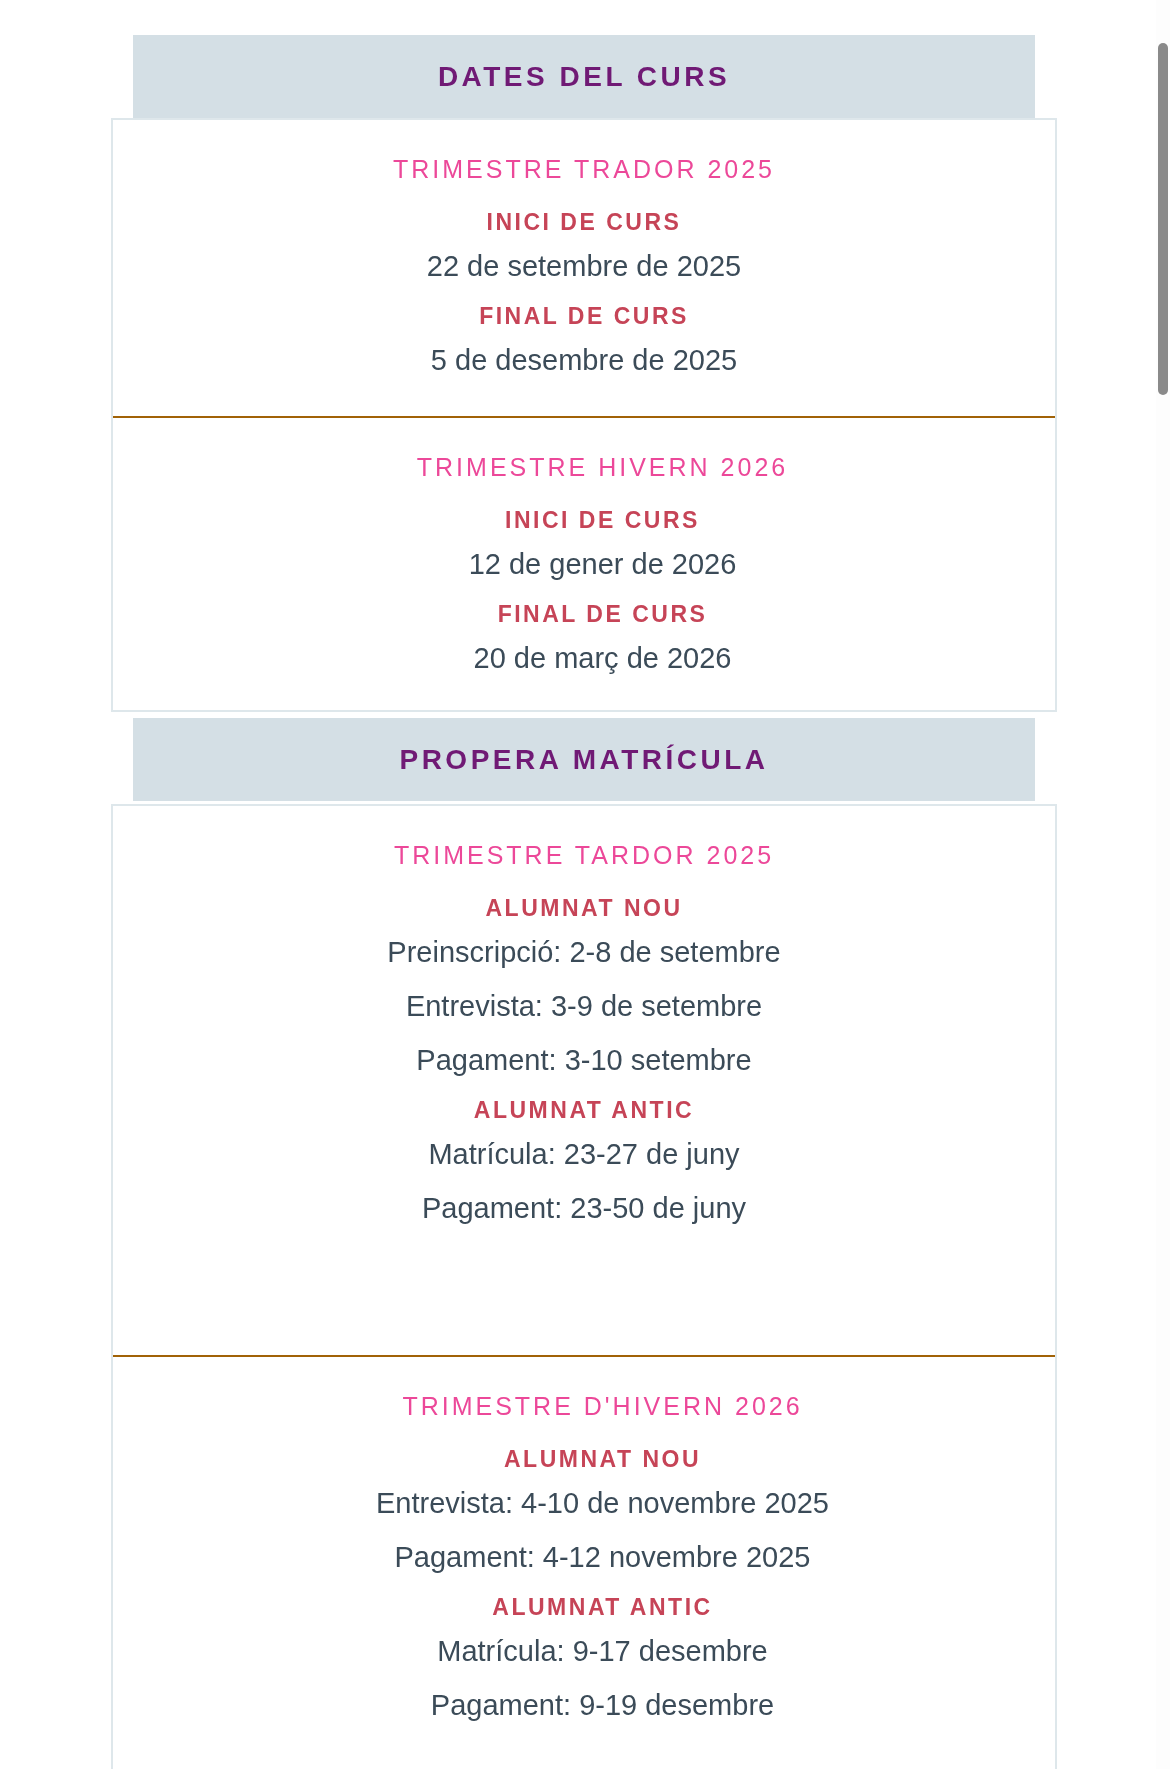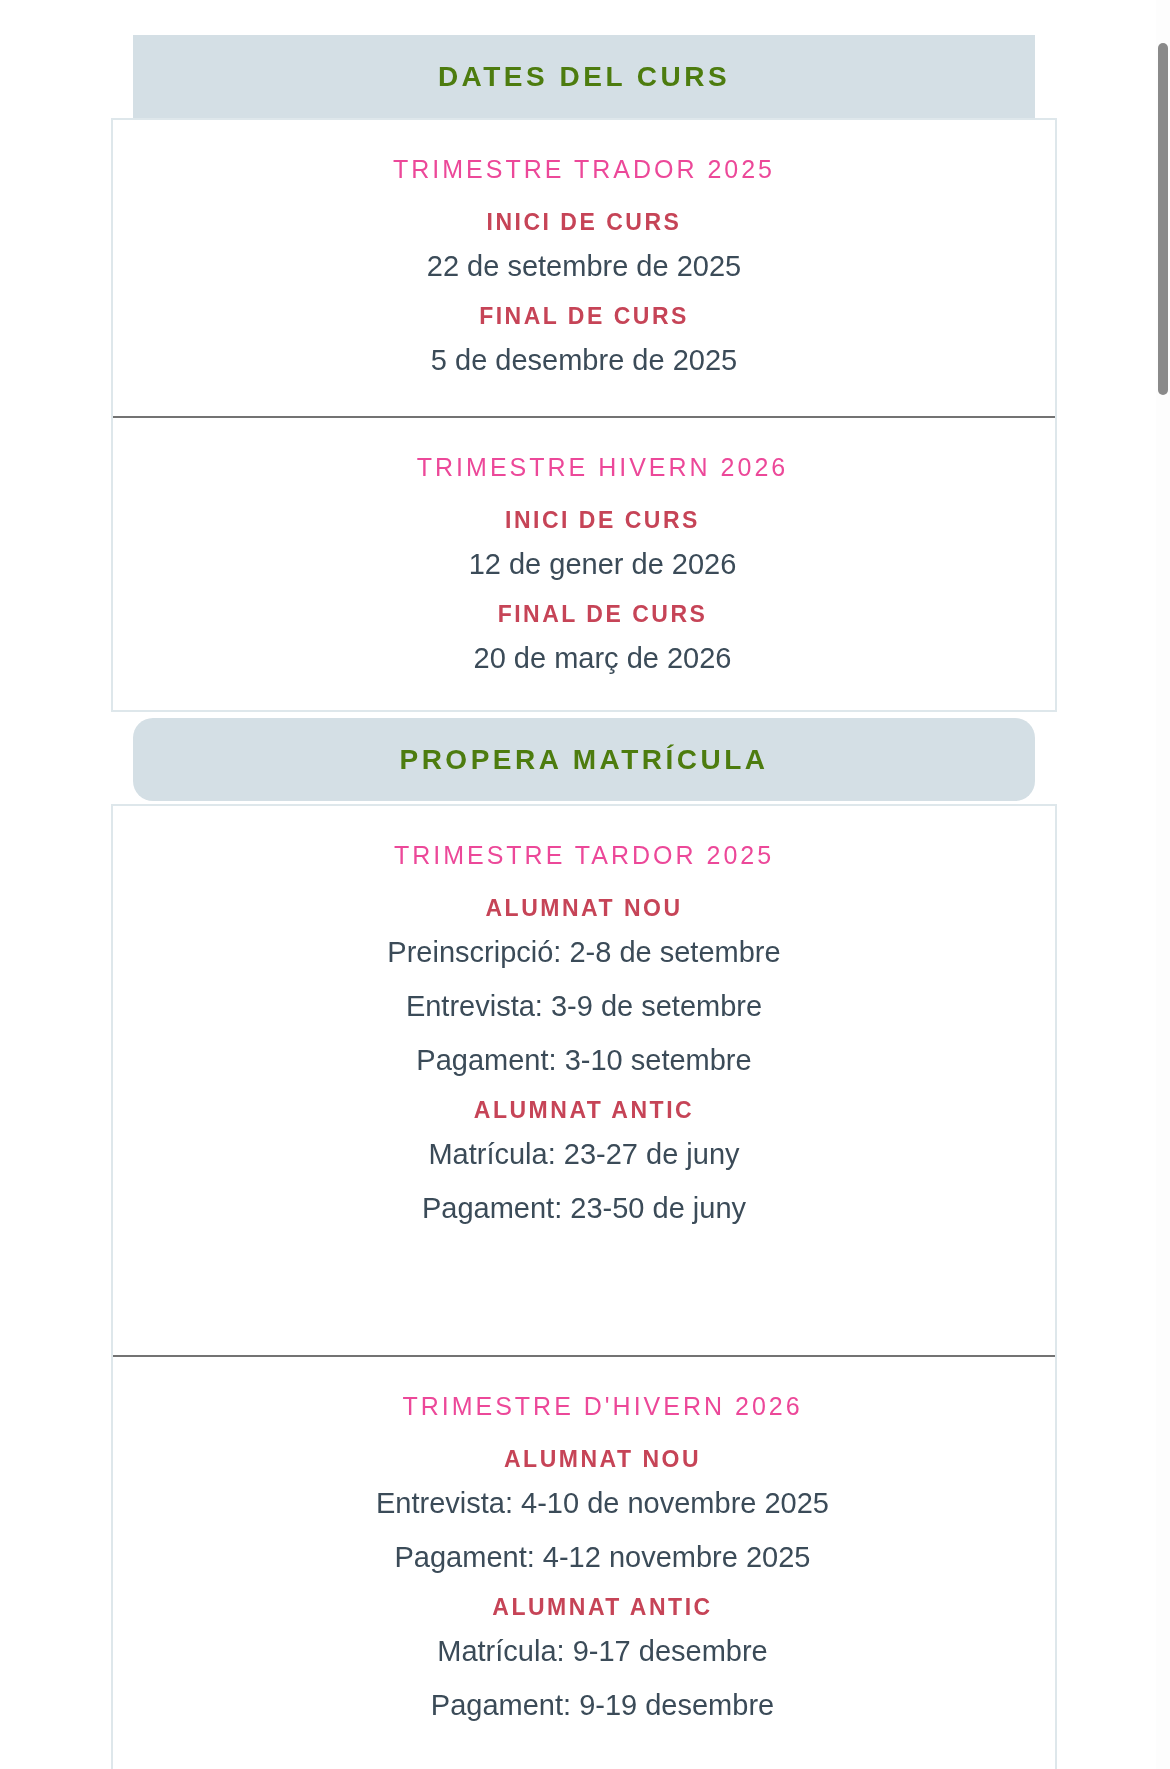--- a/index.html
+++ b/index.html
@@ -23,35 +23,35 @@
     margin: 0 auto;
     background: #d4dfe5;
     display: flex;
     align-items: center;
     justify-content: center;
   }
   .band-text {
     font-size: 28px;
     font-weight: 700;
     letter-spacing: 3.5px;
-    color: #4d7c0f;
+    color: #701a75;
   }
   .card {
     box-sizing: border-box;
     width: 946px;
     background: #ffffff;
     border: 2px solid #dee7eb;
   }
   .card-section {
     box-sizing: border-box;
     overflow: hidden;
     text-align: center;
     padding-top: 32px;
   }
-  .card-section + .card-section { border-top: 2px solid #737373; padding-left: 37px; }
+  .card-section + .card-section { border-top: 2px solid #a16207; padding-left: 37px; }
   .c1sA { height: 296px; }
   .c1sB { height: 294px; }
   .c2sA { height: 549px; }
   .c2sB { height: 453px; }
   .card-title {
     font-size: 25px;
     line-height: 34px;
     font-weight: 400;
     letter-spacing: 3px;
     color: #ec4899;
@@ -65,21 +65,21 @@
     color: #c64457;
     margin: 0 0 12px 0;
   }
   .period-value {
     font-size: 29px;
     line-height: 36px;
     font-weight: 400;
     color: #3b4b58;
     margin: 0 0 18px 0;
   }
-  .band2 { margin-top: 6px; border-radius: 20px; }
+  .band2 { margin-top: 6px; }
   .card2 { margin-top: 3px; }
   .bottom-strip {
     width: 902px;
     height: 13px;
     margin: 4px auto 0;
     background: #d4dfe5;
   }
   .scrollbar-track {
     position: absolute;
     top: 0;

